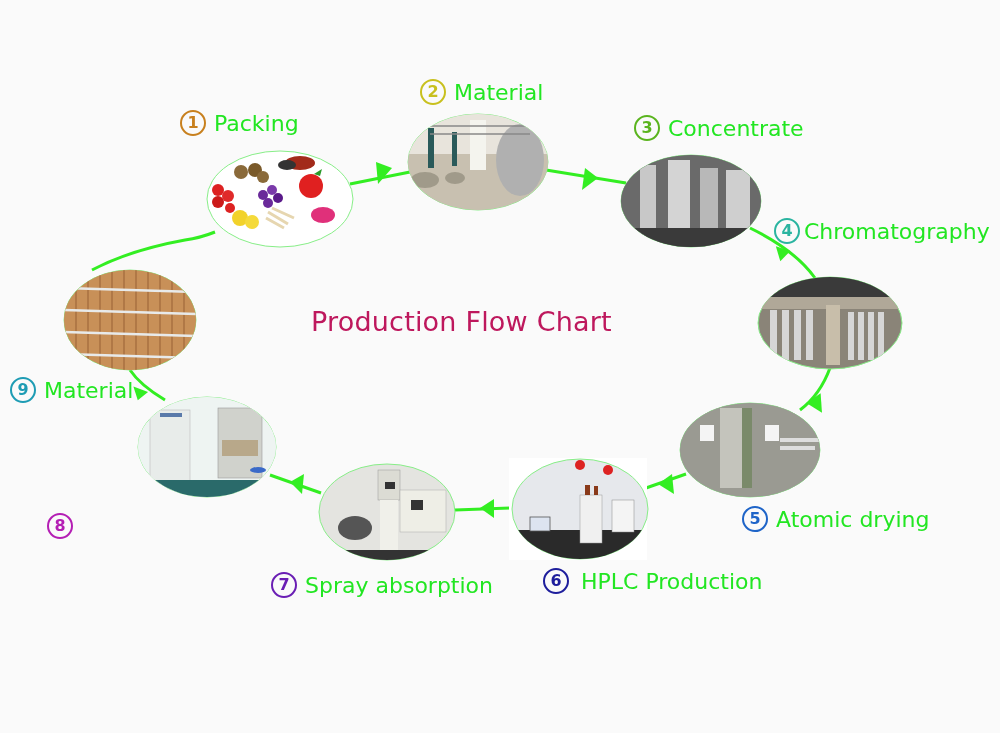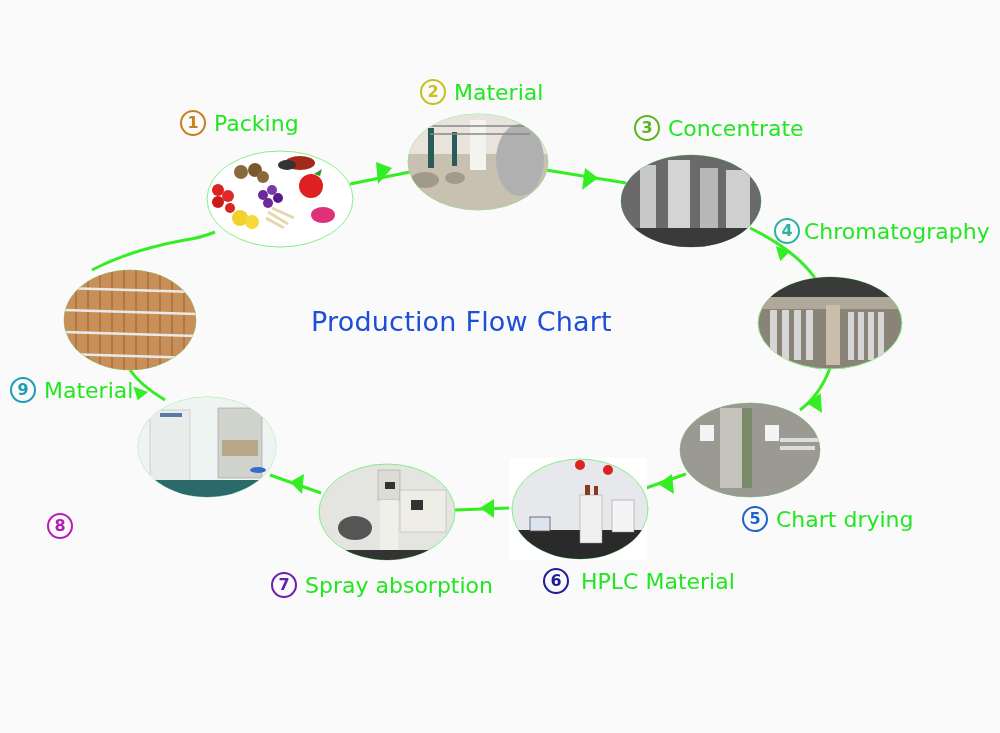--- a/index.html
+++ b/index.html
@@ -1,20 +1,20 @@
 <!DOCTYPE html>
 <html><head>
 <meta charset="utf-8">
 <style>
   html, body { margin: 0; padding: 0; background: #fafafa; }
   #stage { position: relative; width: 1000px; height: 733px; background: #fafafa; overflow: hidden; font-family: "DejaVu Sans", sans-serif; }
   svg#flow { position: absolute; left: 0; top: 0; }
   .label { position: absolute; white-space: nowrap; font-size: 22px; color: #22e622; display: flex; align-items: center; gap: 8px; }
   .num { display: inline-block; width: 22px; height: 22px; border-radius: 50%; border: 2px solid; font-size: 16px; line-height: 22px; text-align: center; font-weight: bold; box-sizing: content-box; }
-  .title { position: absolute; left: 311px; top: 306px; font-size: 27px; color: #1d4ed8; font-family: "DejaVu Sans", sans-serif; letter-spacing: 0.2px; }
+  .title { position: absolute; left: 311px; top: 306px; font-size: 27px; color: #be185d; font-family: "DejaVu Sans", sans-serif; letter-spacing: 0.2px; }
 </style>
 </head>
 <body>
 
 <div id="stage">
   <svg id="flow" width="1000" height="733">
     <defs>
       <clipPath id="c1">
           <ellipse cx="280" cy="199" rx="73" ry="48"></ellipse>
         </clipPath>
@@ -218,25 +218,25 @@
   <div class="label" style="left:634px; top:115px;">
     <span class="num" style="color:#5ab41e;border-color:#5ab41e;">3</span>
     <span>Concentrate</span>
   </div>
   <div class="label" style="left:774px; top:218px; gap:4px;">
     <span class="num" style="color:#2ab4a0;border-color:#2ab4a0;">4</span>
     <span>Chromatography</span>
   </div>
   <div class="label" style="left:742px; top:506px;">
     <span class="num" style="color:#1e64c8;border-color:#1e64c8;">5</span>
-    <span>Chart drying</span>
+    <span>Atomic drying</span>
   </div>
   <div class="label" style="left:543px; top:568px; gap:12px;">
     <span class="num" style="color:#1e1e9c;border-color:#1e1e9c;">6</span>
-    <span>HPLC Material</span>
+    <span>HPLC Production</span>
   </div>
   <div class="label" style="left:271px; top:572px;">
     <span class="num" style="color:#6a1eb4;border-color:#6a1eb4;">7</span>
     <span>Spray absorption</span>
   </div>
   <div class="label" style="left:47px; top:513px; gap:12px;">
     <span class="num" style="color:#b41eb4;border-color:#b41eb4;">8</span>
   </div>
   <div class="label" style="left:10px; top:377px;">
     <span class="num" style="color:#1e9cb4;border-color:#1e9cb4;">9</span>

